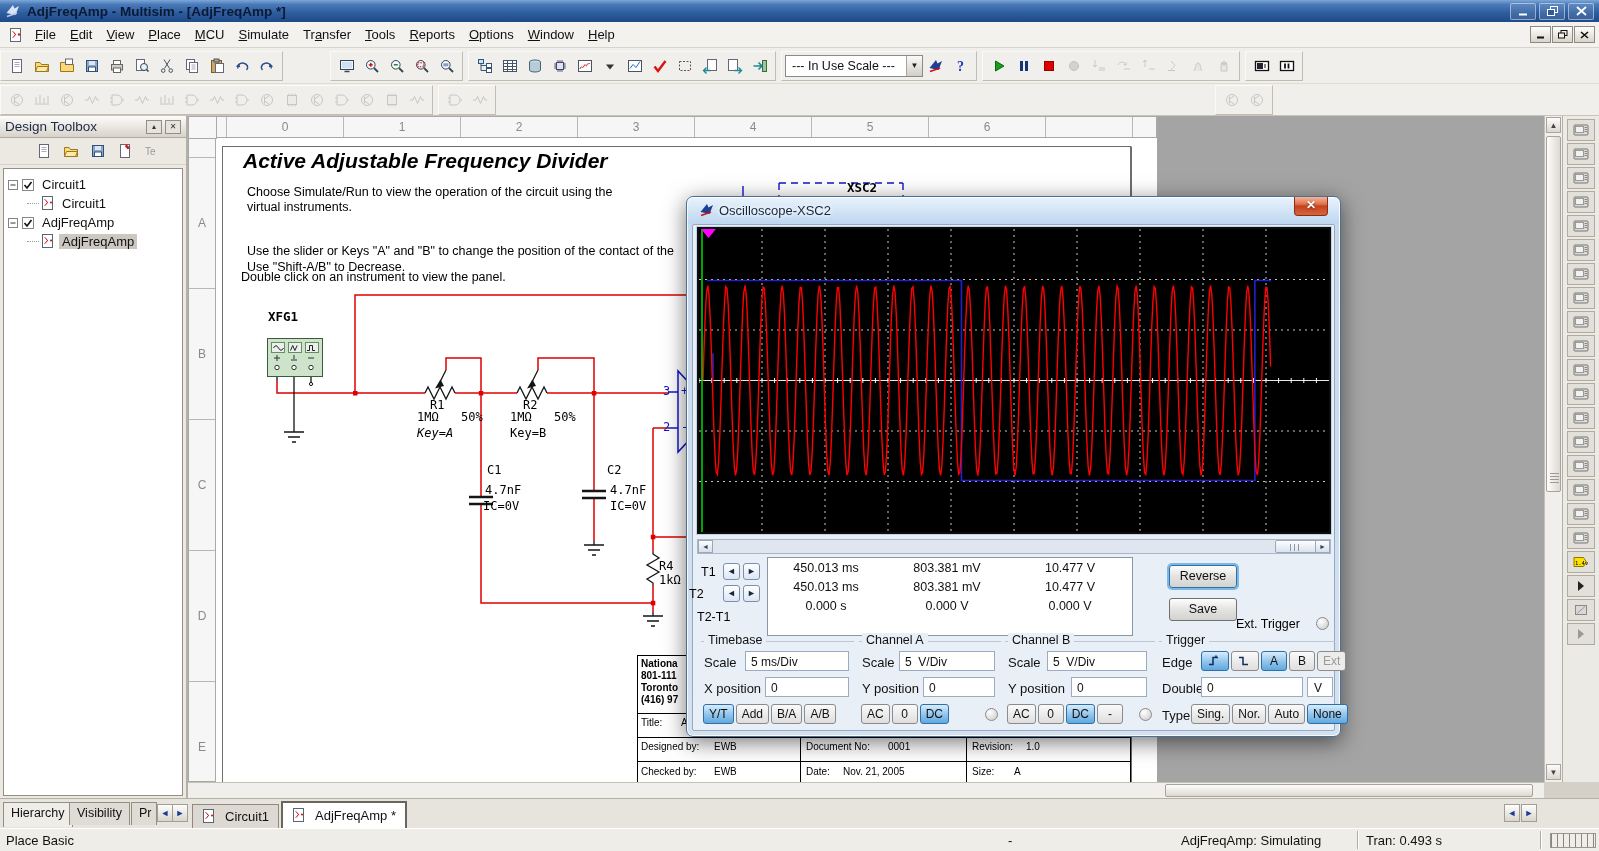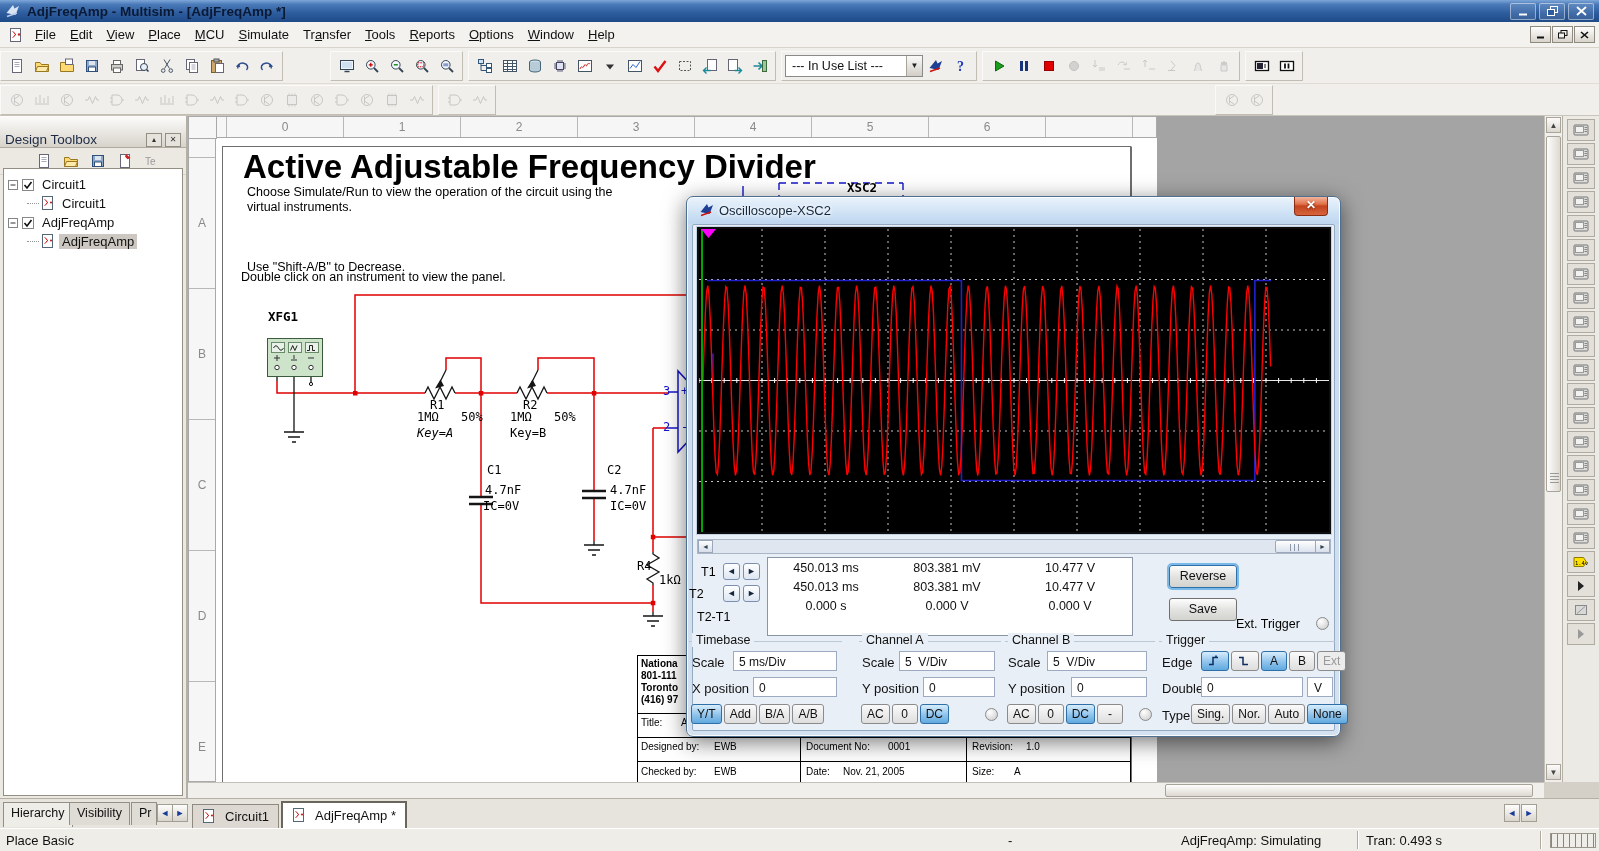--- a/index.html
+++ b/index.html
@@ -21,21 +21,21 @@
 .tbrow{position:absolute;left:0;width:1599px;background:#f1efeb;display:flex;align-items:center}
 #tbrow1{top:48px;height:36px;border-bottom:1px solid #e0dcd4}
 #tbrow2{top:84px;height:32px;border-bottom:1px solid #c9c4ba}
 .tbg{display:flex;align-items:center;height:30px;padding:0 3px;border:1px solid;border-color:#fbfaf8 #c2bdb2 #c2bdb2 #fbfaf8;margin-right:5px;background:#f1efeb}
 .tbicon{width:25px;height:25px;display:flex;align-items:center;justify-content:center}
 .tbicon.dis{filter:grayscale(1);opacity:.45}
 .dd{display:flex;align-items:center;width:138px;height:22px;background:#fff;border:1px solid #8a8a8a;font-size:12.5px;padding-left:6px}
 .ddarrow{margin-left:auto;width:16px;height:20px;background:linear-gradient(#fafaf9,#d2cec6);border-left:1px solid #a9a49a;display:flex;align-items:center;justify-content:center;font-size:8px;color:#222}
 
 .dtpanel{position:absolute;left:0;top:116px;width:188px;height:682px;background:#ece9e3;border-right:2px solid #b5b0a6}
-.dthdr{height:32px;background:linear-gradient(#fdfcfb,#d7d3cb);border-bottom:1px solid #aeaaa0;display:flex;align-items:flex-end;padding:0 5px;color:#1d2a44;font-size:13.5px}
+.dthdr{height:22px;background:linear-gradient(#fdfcfb,#d7d3cb);border-bottom:1px solid #aeaaa0;display:flex;align-items:center;padding:0 5px;color:#1d2a44;font-size:13.5px}
 .dthbtn{width:16px;height:14px;margin-left:3px;background:#e6e3dc;border:1px solid #938e84;font-size:8px;line-height:12px;text-align:center;color:#333}
 .dttools{height:27px;display:flex;align-items:center;gap:7px;padding-left:34px;border-bottom:1px solid #d8d4cb}
 .dttools .tbicon{width:20px;height:20px}
 #dt-tree{position:absolute;top:52px;left:3px;right:3px;bottom:2px;background:#fff;border:1px solid #948f85;padding:6px 2px;overflow:hidden}
 .trow{display:flex;align-items:center;height:19px;font-size:13px;white-space:nowrap}
 .trow.lvl1{padding-left:21px}
 .tminus{width:10px;height:10px;margin:0 3px 0 2px;flex:none}
 .tcheck{width:14px;height:14px;margin-right:4px;flex:none}
 .tguide{width:12px;height:1px;border-top:1px dotted #999;margin-right:2px;flex:none}
 .tdoc{width:14px;height:15px;margin-right:4px;flex:none}
@@ -44,21 +44,21 @@
 
 #graybg{position:absolute;left:188px;top:116px;width:1356px;height:666px;background:#a4a4a4}
 #sheet{position:absolute;left:216px;top:138px;width:941px;height:644px;background:#fff}
 #rulertop{position:absolute;left:188px;top:116px;width:969px;height:22px;background:#f6f6f6;border:1px solid #a9a9a9;font-size:12px;color:#8a8a8a}
 .rcell{position:absolute;top:0;height:20px;border-left:1px solid #b8b8b8;text-align:center;line-height:20px}
 #rulerleft{position:absolute;left:188px;top:138px;width:28px;height:644px;background:#f6f6f6;border:1px solid #a9a9a9;font-size:12px;color:#8a8a8a}
 .rrow{position:absolute;left:0;width:26px;border-top:1px solid #b8b8b8;text-align:center}
 #schsvg{position:absolute;left:0;top:0;pointer-events:none;z-index:6}
 #sch-texts{position:absolute;left:0;top:0;width:1599px;height:851px;pointer-events:none;z-index:7}
 .st{position:absolute;white-space:pre;line-height:1.05}
-.st.h1{font-size:33px;font-weight:bold;color:#000;letter-spacing:0px}
+.st.h1{font-size:21px;font-weight:bold;font-style:italic;color:#000;letter-spacing:0px}
 .st.p{font-size:12.5px;color:#000}
 .st.m{font-family:"DejaVu Sans Mono",monospace;font-size:12px;color:#000}
 .st.mb{font-family:"DejaVu Sans Mono",monospace;font-size:12.5px;font-weight:bold;color:#000}
 .st.bl{font-family:"DejaVu Sans Mono",monospace;font-size:12px;color:#1414cc}
 .st.tb{font-size:10px;color:#000}
 .st.tbb{font-size:10px;font-weight:bold;color:#000}
 
 #vscroll{position:absolute;left:1544px;top:116px;width:18px;height:666px;background:#f1efeb;border-left:1px solid #c5c0b7;z-index:8}
 .scroll-btn{position:absolute;left:1px;width:15px;height:16px;background:linear-gradient(#fcfbfa,#dcd8d0);border:1px solid #aaa59b;text-align:center;font-size:8px;line-height:15px;color:#444}
 #vthumb{position:absolute;left:1px;top:20px;width:15px;height:356px;background:linear-gradient(90deg,#fdfdfc,#ddd9d1);border:1px solid #a8a399;border-radius:2px}
@@ -364,21 +364,21 @@
         </div>
         <div class="tbicon">
           <svg width="16" height="16" viewBox="0 0 16 16">
             <path d="M1.5 8h8M6.5 4.5L10 8l-3.5 3.5" fill="none" stroke="#1a8a9a" stroke-width="1.6"></path>
             <rect x="10.5" y="2.5" width="4" height="11" fill="#9fc4a0" stroke="#3a6a3a"></rect>
           </svg>
         </div>
       </div>
     <div class="tbg">
       <div class="dd">
-        <span>--- In Use List ---</span>
+        <span>--- In Use Scale ---</span>
         <span class="ddarrow">▼</span>
       </div>
       <div style="display:flex">
           <div class="tbicon">
             <svg width="16" height="16" viewBox="0 0 16 16">
               <path d="M1.5 10L8 2l1.5 3.5L14 3l-3.5 9z" fill="#1d3f96"></path>
               <path d="M2 13.5l10-3.5" stroke="#c11" stroke-width="1.6" fill="none"></path>
             </svg>
           </div>
           <div class="tbicon">
@@ -773,38 +773,39 @@
       <path d="M779 183 H903" stroke-dasharray="7 5"></path>
       <path d="M779 183 V196 M903 183 V196" stroke-dasharray="7 5"></path>
       <path d="M743 186 V196"></path>
     </g>
   </svg>
   <div id="sch-texts">
       <span class="st h1" style="left: 243px; top: 150px;">Active Adjustable Frequency Divider</span>
       <span class="st p" style="left: 247px; top: 186px;">Choose Simulate/Run to view the operation of the circuit using the</span>
       <span class="st p" style="left: 247px; top: 201px;">virtual instruments.</span>
       <span class="st p" style="left: 241px; top: 229px; margin-top: 42px;">Double click on an instrument to view the panel.</span>
+      <span class="st p" style="left: 247px; top: 245px;">Use the slider or Keys "A" and "B" to change the position of the contact of the</span>
       <span class="st p" style="left: 247px; top: 261px;">Use "Shift-A/B" to Decrease.</span>
       <span class="st mb" style="left: 268px; top: 310px;">XFG1</span>
       <span class="st mb" style="left: 847px; top: 181px;">XSC2</span>
       <span class="st m" style="left: 430px; top: 399px;">R1</span>
       <span class="st m" style="left: 417px; top: 411px;">1MΩ</span>
       <span class="st m" style="left: 461px; top: 411px;">50%</span>
       <span class="st m" style="left: 417px; top: 427px; font-style: italic;">Key=A</span>
       <span class="st m" style="left: 523px; top: 399px;">R2</span>
       <span class="st m" style="left: 510px; top: 411px;">1MΩ</span>
       <span class="st m" style="left: 554px; top: 411px;">50%</span>
       <span class="st m" style="left: 510px; top: 427px;">Key=B</span>
       <span class="st m" style="left: 487px; top: 464px;">C1</span>
       <span class="st m" style="left: 485px; top: 484px;">4.7nF</span>
       <span class="st m" style="left: 483px; top: 500px;">IC=0V</span>
       <span class="st m" style="left: 607px; top: 464px;">C2</span>
       <span class="st m" style="left: 610px; top: 484px;">4.7nF</span>
       <span class="st m" style="left: 610px; top: 500px;">IC=0V</span>
-      <span class="st m" style="left: 637px; top: 560px;">R4</span>
+      <span class="st m" style="left: 659px; top: 560px;">R4</span>
       <span class="st m" style="left: 659px; top: 574px;">1kΩ</span>
       <span class="st bl" style="left: 663px; top: 385px;">3</span>
       <span class="st bl" style="left: 663px; top: 421px;">2</span>
       <span class="st bl" style="left: 681px; top: 385px;">+</span>
       <span class="st bl" style="left: 681px; top: 421px;">-</span>
       <span class="st tbb" style="left: 641px; top: 659px;">Nationa</span>
       <span class="st tbb" style="left: 641px; top: 671px;">801-111</span>
       <span class="st tbb" style="left: 641px; top: 683px;">Toronto</span>
       <span class="st tbb" style="left: 641px; top: 695px;">(416) 97</span>
       <span class="st tb" style="left: 641px; top: 718px;">Title:</span>
@@ -1145,21 +1146,21 @@
           <span class="tco2">0.000 V</span>
           <span class="tco3">0.000 V</span>
         </div>
       </div>
 
     <div class="sobtn focus" style="top:368px">Reverse</div>
     <div class="sobtn" style="top:401px">Save</div>
     <span class="tlab" style="left:549px;top:420px">Ext. Trigger</span>
     <span class="radio" style="left:629px;top:420px"></span>
 
-    <div class="sgroup" style="left:2px;width:153px">
+    <div class="sgroup" style="left:14px;width:153px">
       <span class="sglegend">Timebase</span>
       <span class="slabel" style="top:13px">Scale</span>
       <div class="sfield" style="left:44px;top:9px;width:104px">5 ms/Div</div>
       <span class="slabel" style="top:39px">X position</span>
       <div class="sfield" style="left:64px;top:35px;width:84px">0</div>
       <div class="btnrow" style="left:2px;top:62px">
           <span class="sbtn sel">Y/T</span>
           <span class="sbtn">Add</span>
           <span class="sbtn">B/A</span>
           <span class="sbtn">A/B</span>

